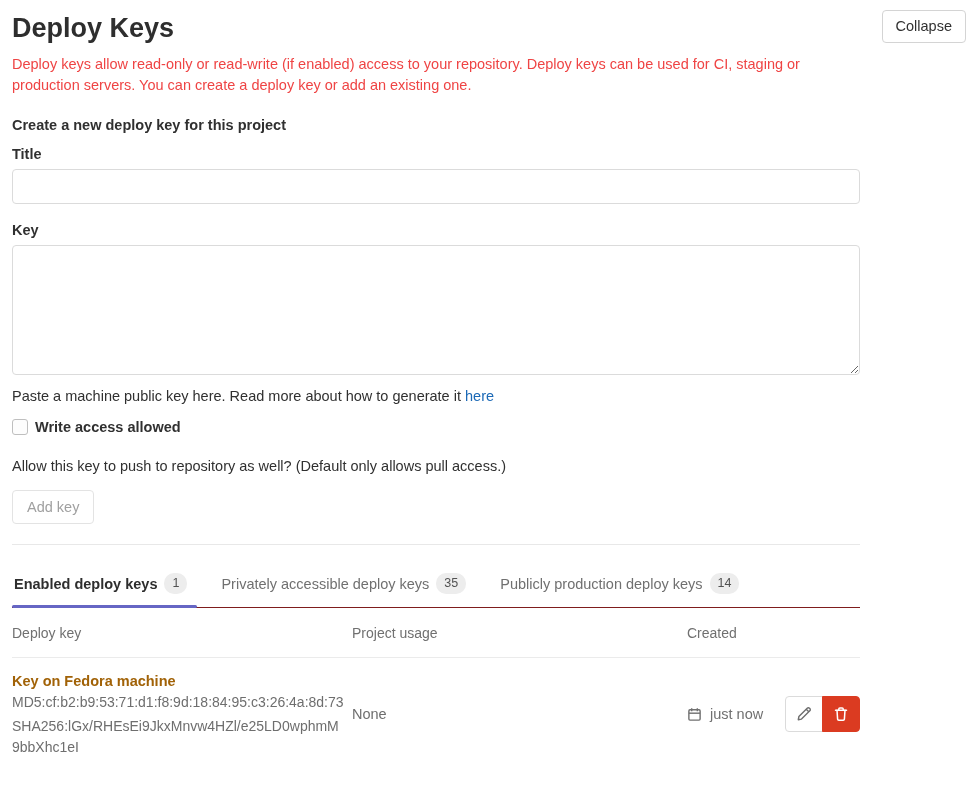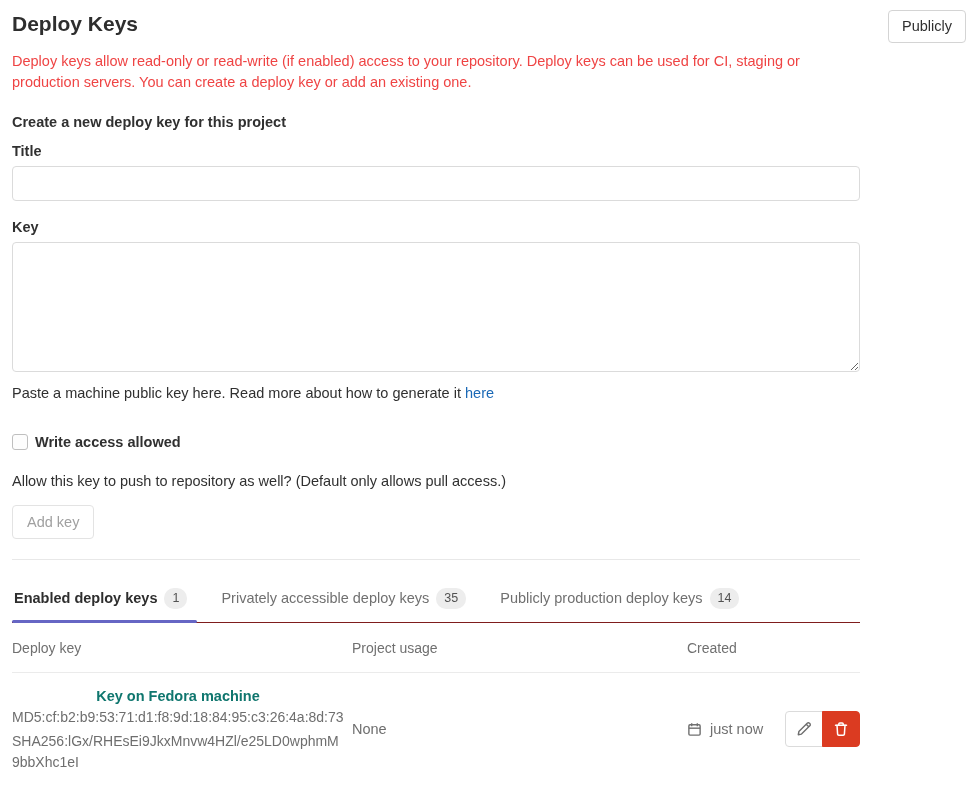--- a/index.html
+++ b/index.html
@@ -7,21 +7,21 @@
   body {
     font-family: "Liberation Sans", "DejaVu Sans", sans-serif;
     background: #ffffff;
     color: #303030;
     font-size: 14.5px;
   }
   .page { padding: 10px 10px 0 12px; position: relative; width: 976px; height: 799px; }
 
   
   .header-row { display: flex; justify-content: space-between; align-items: flex-start; }
-  .page-title { font-size: 21px; font-weight: bold; color: #2e2e2e; line-height: 1.35; text-align: right; }
+  .page-title { font-size: 27px; font-weight: bold; color: #2e2e2e; line-height: 1.35; text-align: right; }
   .btn {
     display: inline-block; background: #fff; border: 1px solid #d4d4d4;
     border-radius: 4px; color: #303030; font-size: 14.5px; padding: 7px 13px;
     line-height: 1.2; cursor: pointer; font-family: inherit;
   }
   .description { margin-top: 8px; max-width: 852px; line-height: 1.45; color: #ef4444; }
 
   
   .section-heading { margin-top: 21px; font-size: 14.5px; font-weight: bold; }
   .field-label { display: block; margin-top: 13px; font-size: 14.5px; font-weight: bold; }
@@ -30,21 +30,21 @@
     border-radius: 4px; padding: 6px 10px; font-size: 14.5px; font-family: inherit;
     color: #303030; background: #fff;
   }
   .key-textarea {
     margin-top: 7px; width: 848px; height: 130px; border: 1px solid #dbdbdb;
     border-radius: 4px; padding: 6px 10px; font-size: 14.5px; font-family: inherit;
     color: #303030; resize: both; display: block; background: #fff;
   }
   .help-text { margin-top: 13px; color: #303030; }
   .link { color: #1b69b6; text-decoration: none; cursor: pointer; }
-  .checkbox-row { margin-top: 33px; display: flex; align-items: center; gap: 7px; }
+  .checkbox-row { margin-top: 15px; display: flex; align-items: center; gap: 7px; }
   .checkbox {
     appearance: none; -webkit-appearance: none; width: 16px; height: 16px;
     border: 1px solid #bfbfbf; border-radius: 3px; background: #fdfdfd; cursor: pointer;
   }
   .checkbox-label { font-weight: bold; }
   .help-text2 { margin-top: 23px; color: #303030; }
   .btn-disabled {
     margin-top: 16px; display: inline-block; background: #fff; border: 1px solid #e3e3e3;
     border-radius: 4px; color: #a0a0a0; font-size: 14.5px; padding: 8px 14px; cursor: default;
     font-family: inherit;
@@ -65,21 +65,21 @@
     display: inline-block; background: #ededed; color: #525252; font-weight: normal;
     border-radius: 10px; padding: 1px 8px; font-size: 12.5px; line-height: 1.45;
   }
 
   
   .tbl-header { display: grid; grid-template-columns: 340px 335px 1fr; width: 848px;
                 padding: 17px 0 16px 0; border-bottom: 1px solid #ebebeb; color: #707070; font-size: 14px; }
   .tbl-row { display: grid; grid-template-columns: 340px 335px 1fr; width: 848px;
              padding-top: 13px; align-items: center; }
   .key-cell { padding-right: 8px; align-self: start; }
-  .key-title { font-weight: bold; color: #0f766e; margin-top: 2px; text-align: center; }
+  .key-title { font-weight: bold; color: #a16207; margin-top: 2px; }
   .fingerprint { color: #6e6e6e; font-size: 14px; line-height: 1.5; word-break: break-all; margin-top: 3px; max-width: 338px; }
   .usage-cell { color: #6e6e6e; }
   .created-cell { display: flex; align-items: center; justify-content: space-between; }
   .created-info { display: inline-flex; align-items: center; gap: 8px; color: #707070; }
   .btn-group { display: inline-flex; }
   .btn-icon {
     width: 38px; height: 36px; background: #fff; border: 1px solid #dbdbdb;
     border-radius: 4px 0 0 4px; display: inline-flex; align-items: center; justify-content: center;
     cursor: pointer;
   }
@@ -90,21 +90,21 @@
   }
   svg { display: block; }
 </style>
 </head>
 <body>
 
 <div class="page">
 
   <div class="header-row">
     <h1 class="page-title">Deploy Keys</h1>
-    <button class="btn">Publicly</button>
+    <button class="btn">Collapse</button>
   </div>
 
   <p class="description">Deploy keys allow read-only or read-write (if enabled) access to your repository. Deploy keys can be used for CI, staging or production servers. You can create a deploy key or add an existing one.</p>
 
   <h2 class="section-heading">Create a new deploy key for this project</h2>
 
   <label class="field-label">Title</label>
   <input class="text-input" type="text" value="" style="">
 
   <label class="field-label" style="margin-top:18px;">Key</label>

